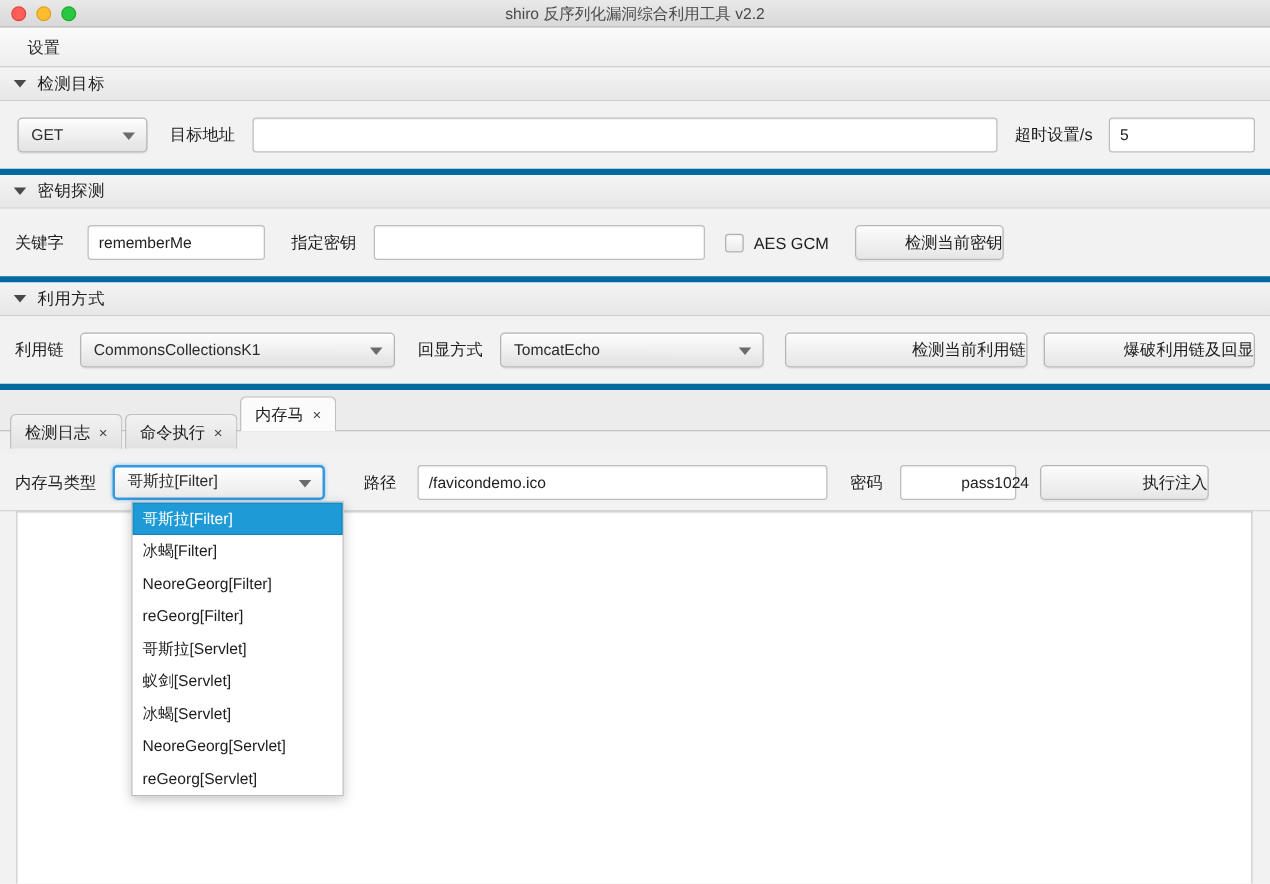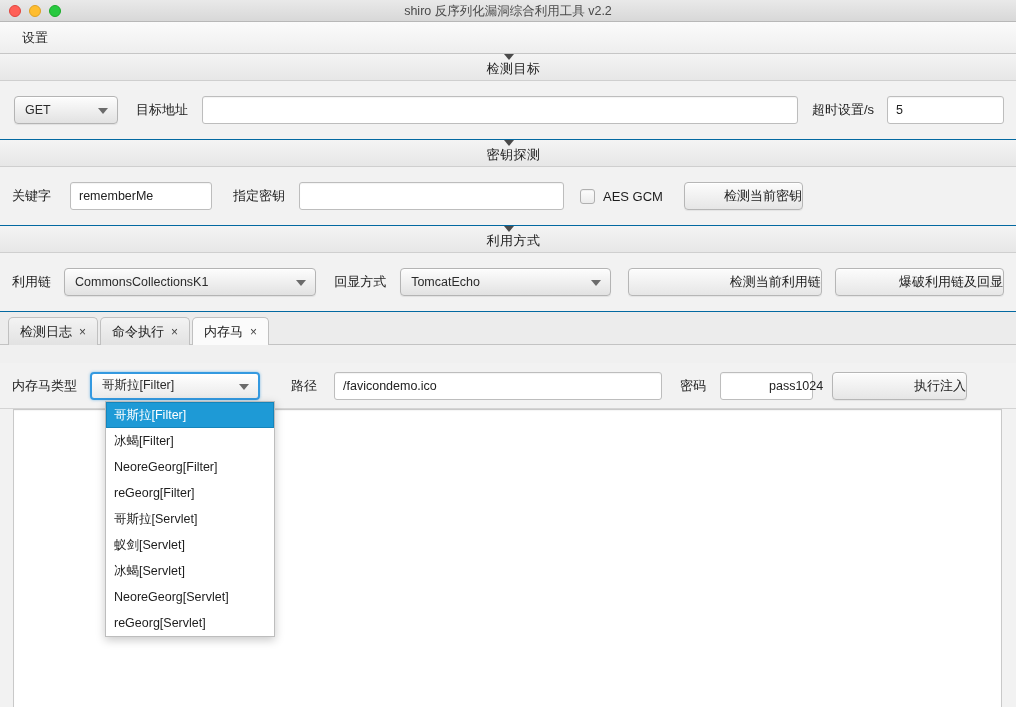--- a/index.html
+++ b/index.html
@@ -48,34 +48,34 @@
     border-radius: 3px;
   }
 
   
   .panel-header {
     height: 27px;
     background: linear-gradient(#f4f4f4, #e7e7e7);
     border-bottom: 1px solid #cfcfcf;
     display: flex; align-items: center;
     padding-left: 11px;
-    font-size: 13px; color: #1d1d1d; flex-direction: column;
+    font-size: 13px; color: #1d1d1d;
   }
   .tri {
     width: 0; height: 0;
     border-left: 5px solid transparent;
     border-right: 5px solid transparent;
     border-top: 6px solid #4a4a4a;
     margin-right: 9px;
   }
   .panel-header .ph-label { font-weight: 400; letter-spacing: .5px; }
 
   .panel-body {
     background: #f2f2f2;
-    border-bottom: 1px solid #0369a1;
+    border-bottom: 5px solid #0369a1;
     display: flex; align-items: center;
     padding: 0 12px;
     gap: 0;
   }
   .row-1 { height: 59px; }
 
   .lbl {
     font-size: 13px; color: #1d1d1d;
     white-space: nowrap;
   }
@@ -155,21 +155,21 @@
   .tab {
     height: 28px;
     display: flex; align-items: center; gap: 7px;
     padding: 0 11px;
     margin-right: 2px;
     font-size: 13px; color: #1d1d1d;
     background: linear-gradient(#f3f3f3, #e2e2e2);
     border: 1px solid #c0c0c0;
     border-bottom: none;
     border-radius: 5px 5px 0 0;
-    position: relative; top: 1px;
+    position: relative; top: 15px;
     cursor: default;
   }
   .tab.active {
     background: #fbfbfb;
     border-color: #c0c0c0;
     top: 1px;
     z-index: 2;
   }
   .tab .tab-close { font-size: 12px; color: #444; }
 

